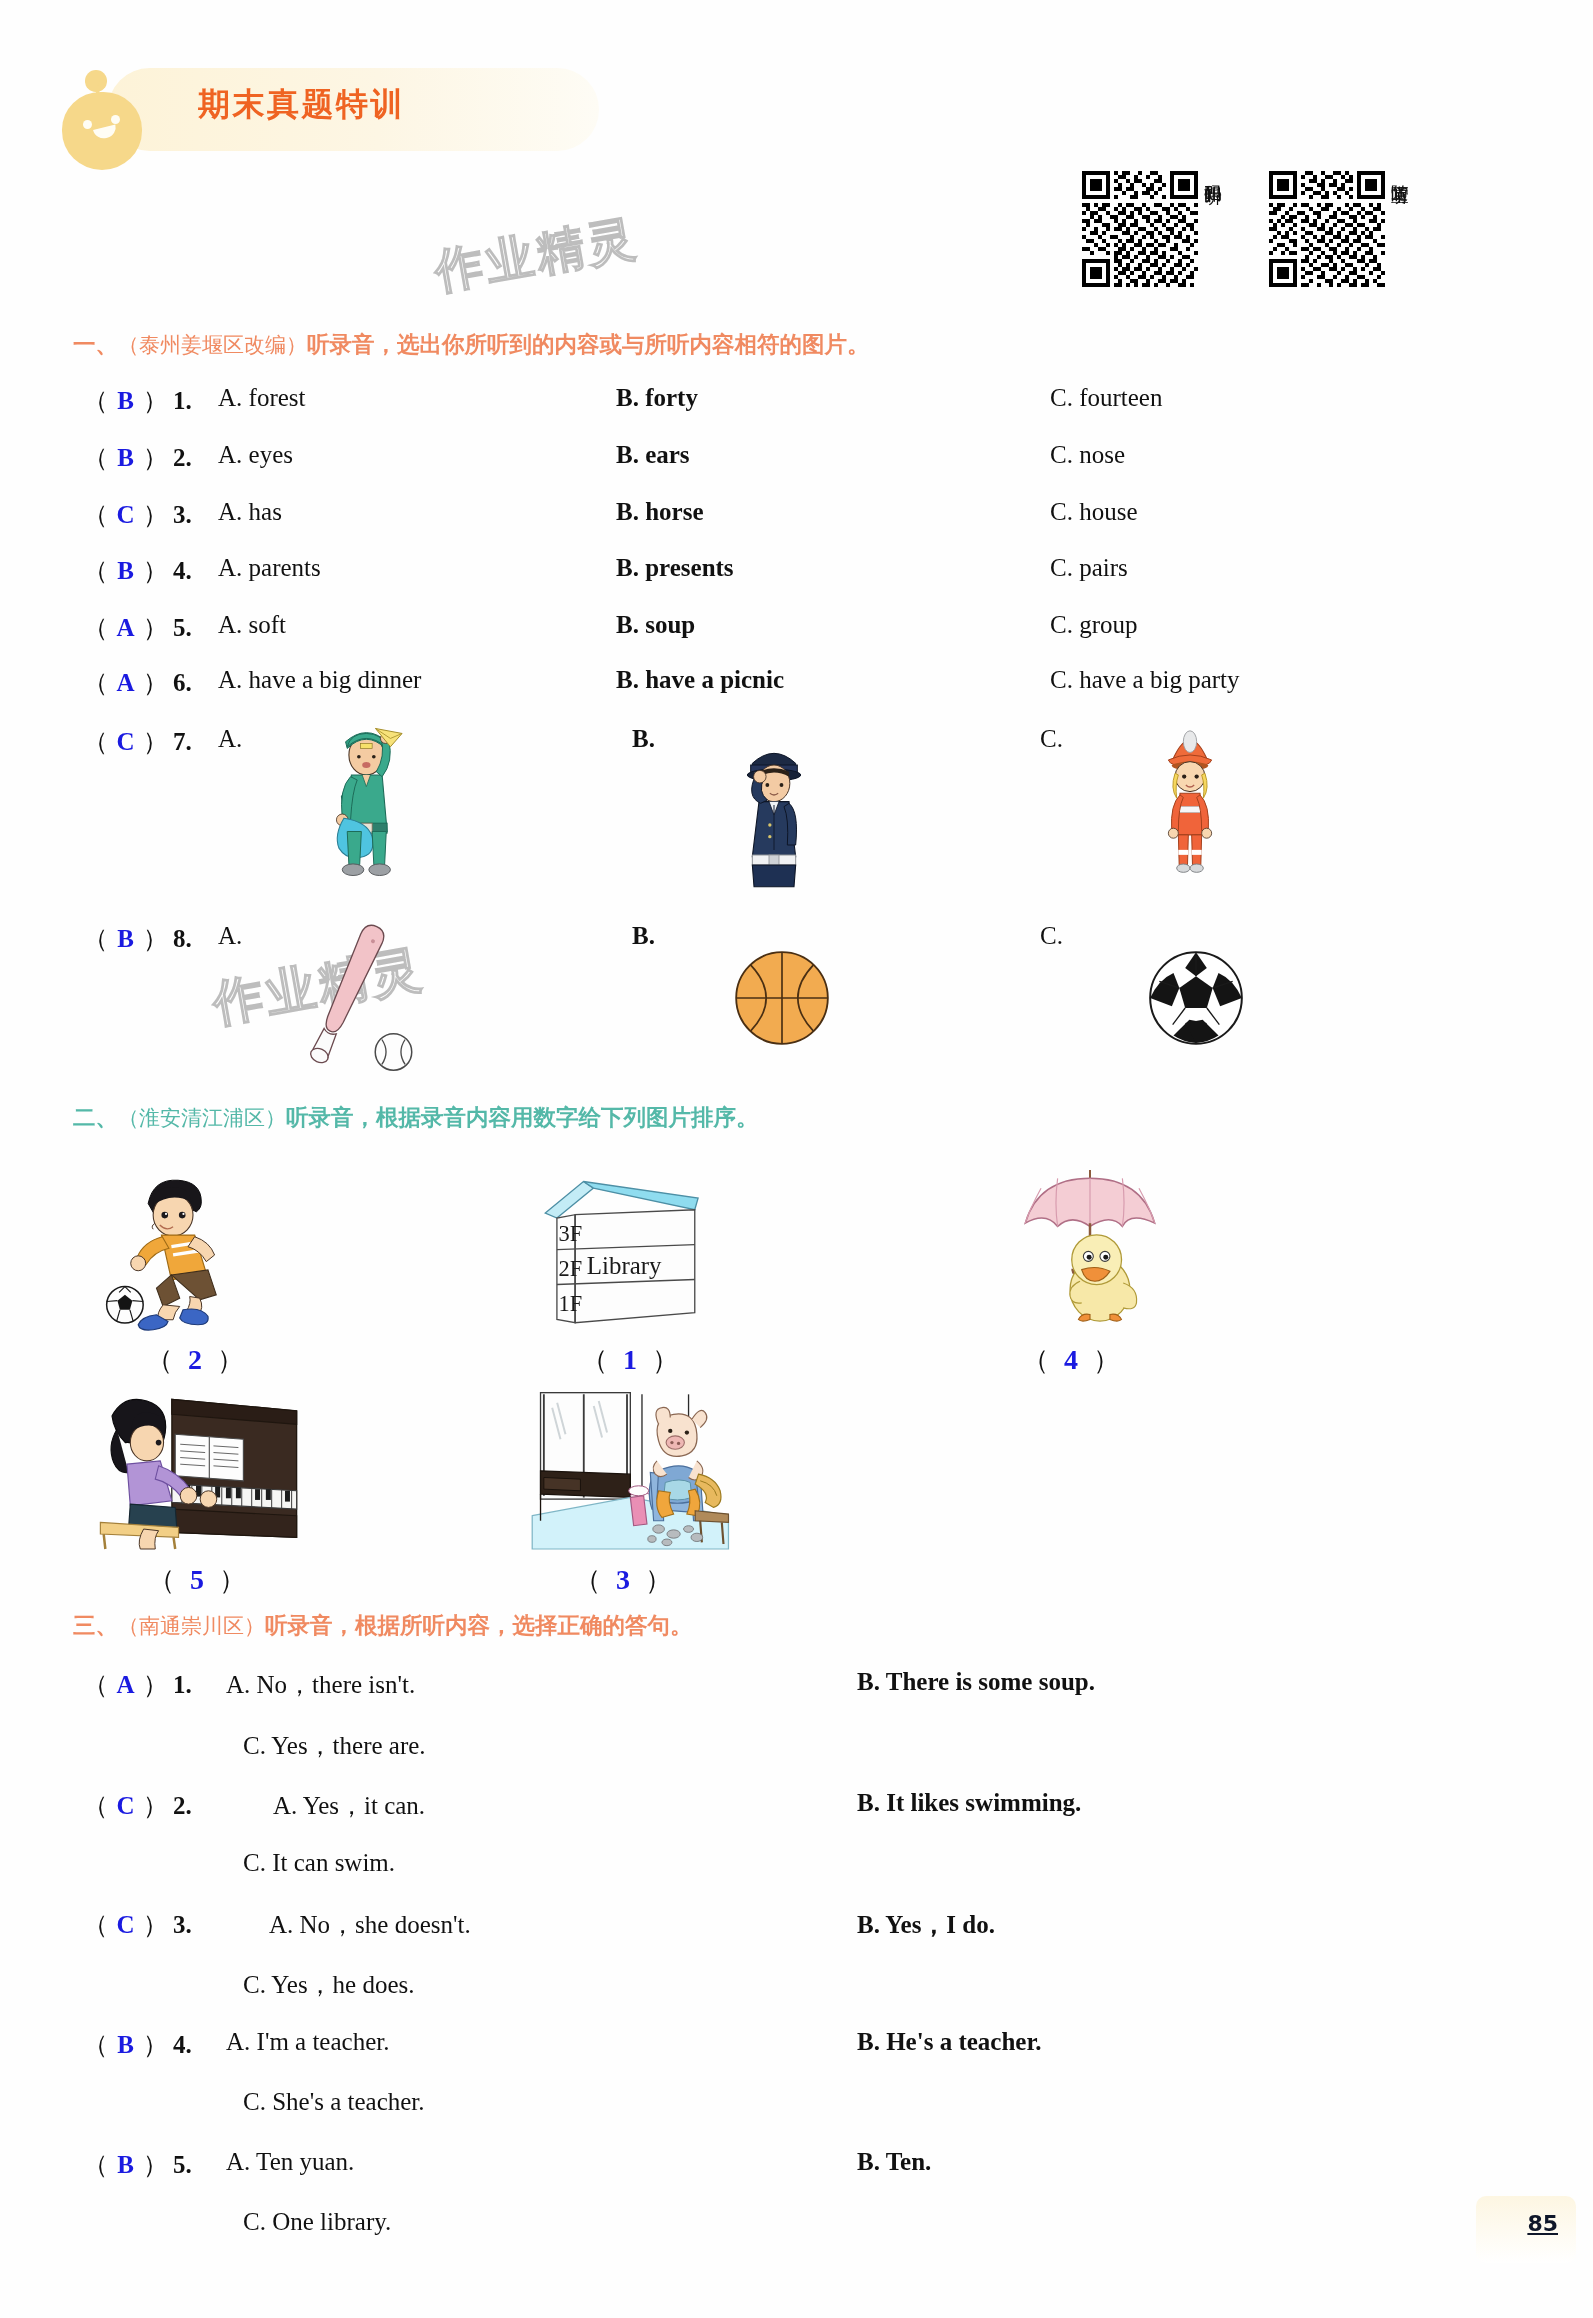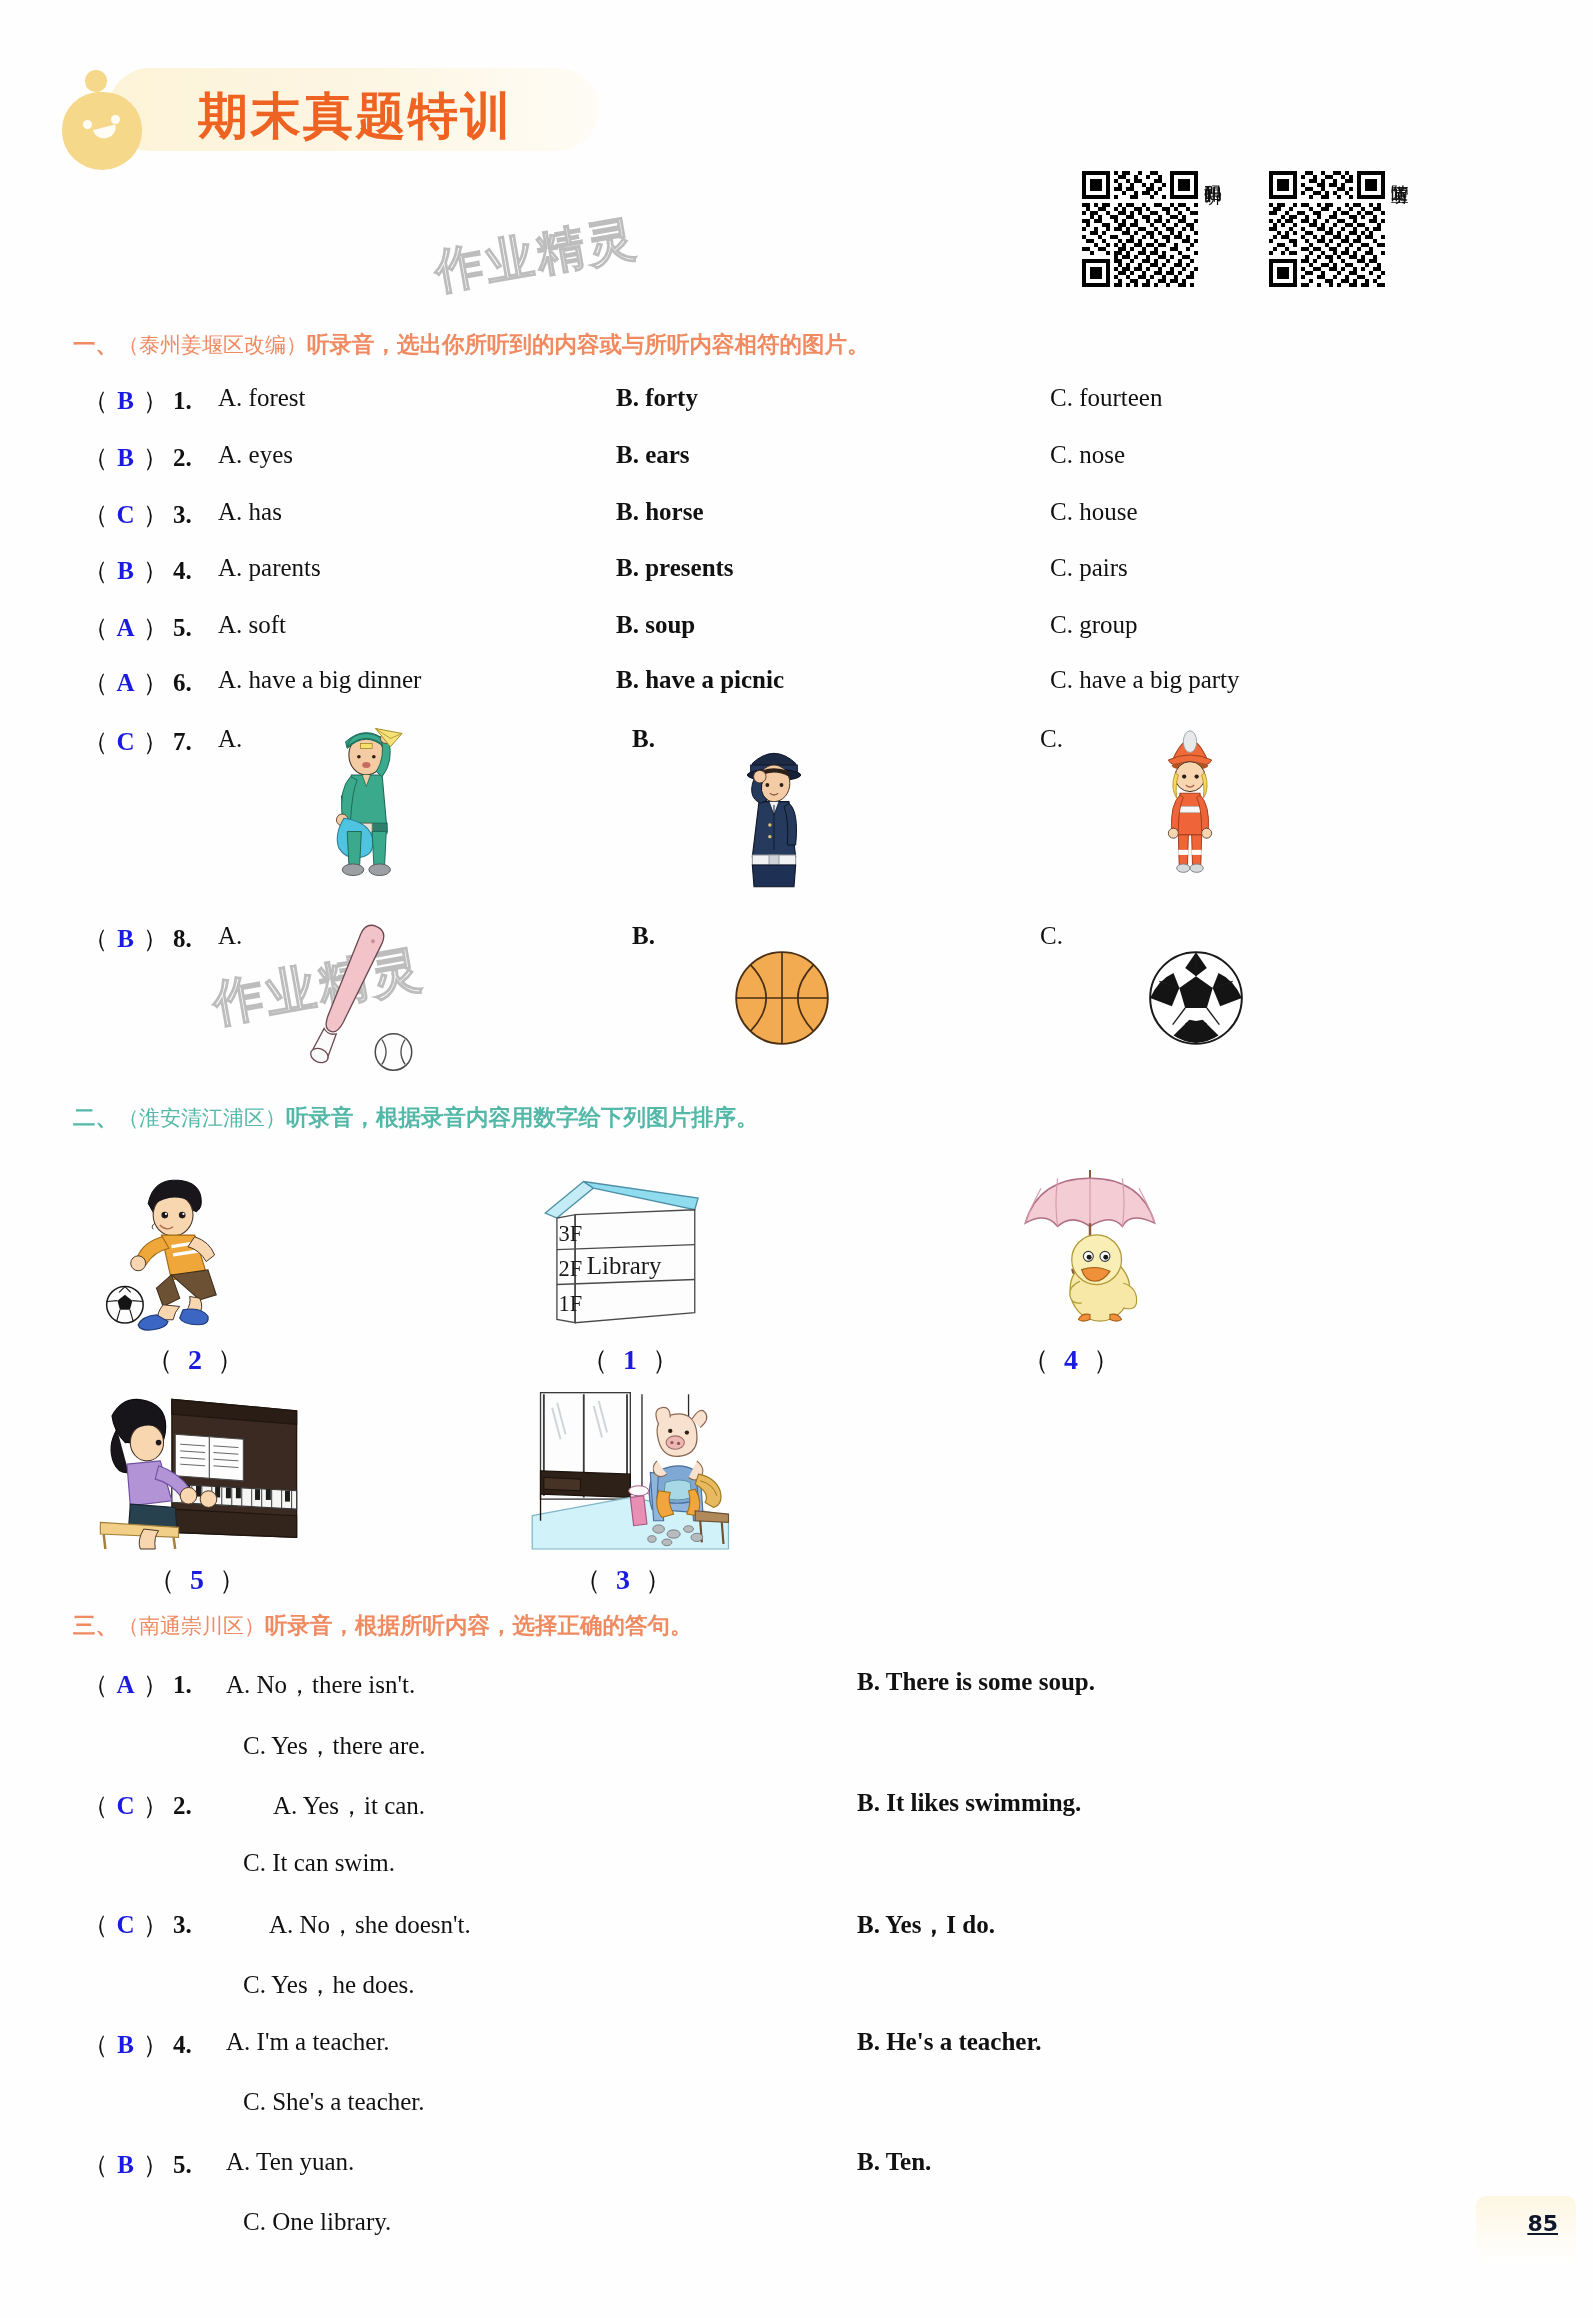--- a/index.html
+++ b/index.html
@@ -57,21 +57,21 @@
   .mascot-smile {
     position: absolute; left: 44px; top: 57px;
     width: 23px; height: 10.8px;
     background: #fffdf4;
     border-radius: 0 0 11.6px 11.6px;
     transform: rotate(-14deg);
   }
   .banner-title {
     position: absolute; left: 148px; top: 18.3px;
     font-family: "DejaVu Sans", sans-serif;
-    font-size: 50px; font-weight: bold;
+    font-size: 32px; font-weight: bold;
     color: #ef6322;
     letter-spacing: 2.5px;
     white-space: nowrap;
   }
   
   .qr-zone {
     position: absolute; left: 1082px; top: 171px;
     display: flex; gap: 47px; align-items: flex-start;
   }
   .qr-block { display: flex; gap: 5px; align-items: flex-start; }

